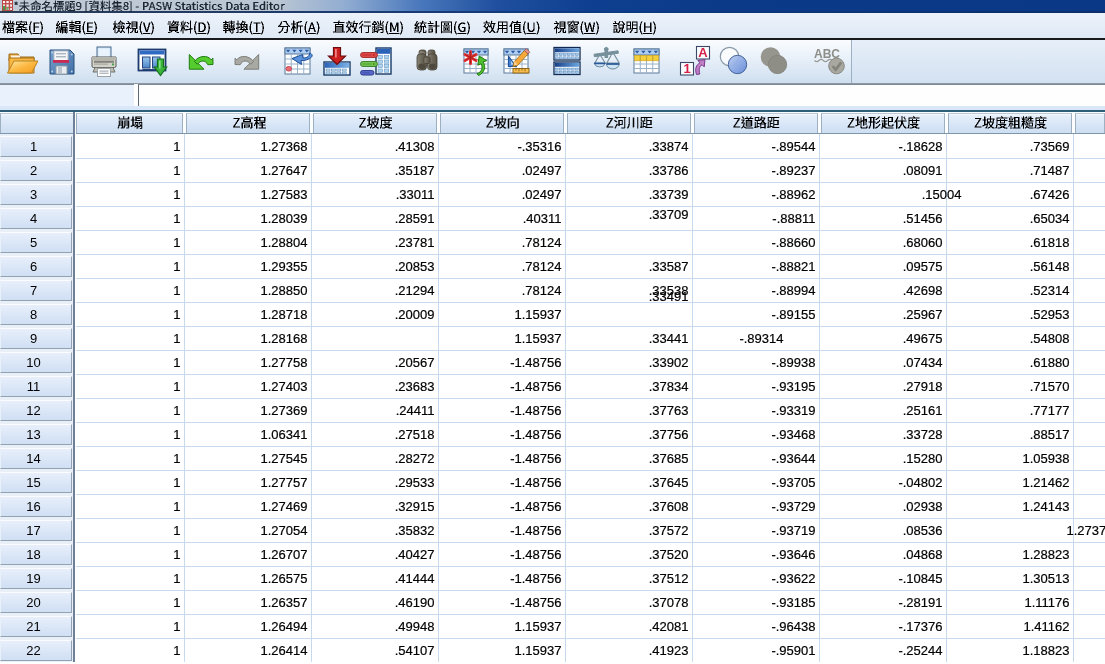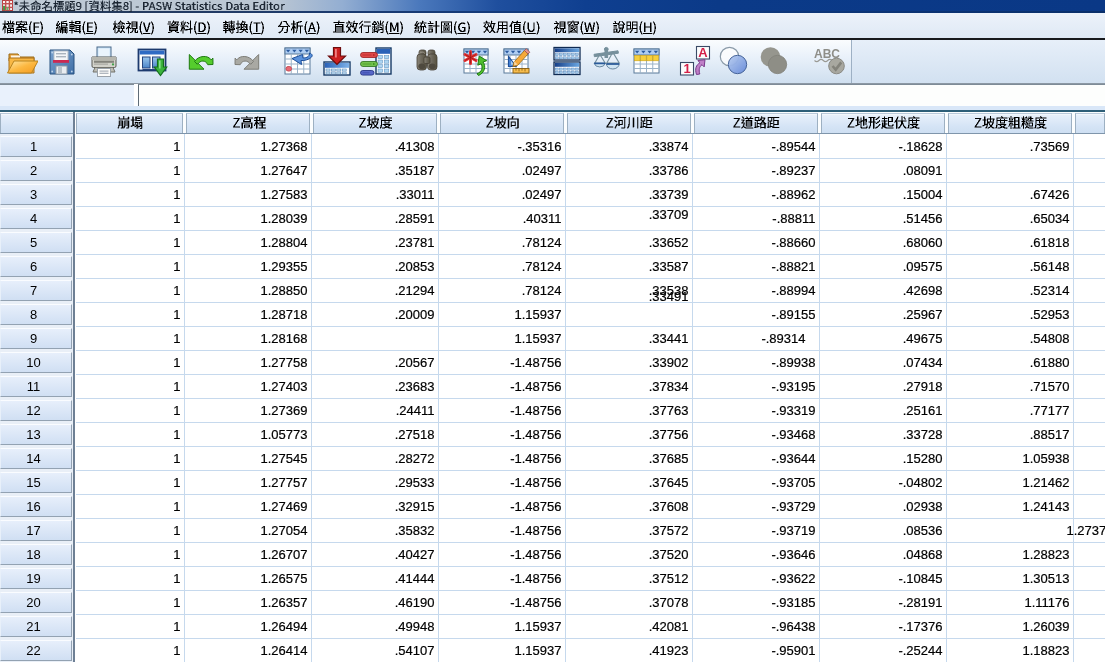--- a/index.html
+++ b/index.html
@@ -427,41 +427,41 @@
     <div class="d" style="left:692px;top:134.5px;width:123.5px">-.89544</div>
     <div class="d" style="left:819px;top:134.5px;width:123.5px">-.18628</div>
     <div class="d" style="left:946px;top:134.5px;width:123.5px">.73569</div>
     <div class="d" style="left:76px;top:158.5px;width:104.5px">1</div>
     <div class="d" style="left:184px;top:158.5px;width:123.5px">1.27647</div>
     <div class="d" style="left:311px;top:158.5px;width:123.5px">.35187</div>
     <div class="d" style="left:438px;top:158.5px;width:123.5px">.02497</div>
     <div class="d" style="left:565px;top:158.5px;width:123.5px">.33786</div>
     <div class="d" style="left:692px;top:158.5px;width:123.5px">-.89237</div>
     <div class="d" style="left:819px;top:158.5px;width:123.5px">.08091</div>
+    <div class="d" style="left:946px;top:158.5px;width:123.5px">.71487</div>
     <div class="d" style="left:76px;top:182.5px;width:104.5px">1</div>
     <div class="d" style="left:184px;top:182.5px;width:123.5px">1.27583</div>
     <div class="d" style="left:311px;top:182.5px;width:123.5px">.33011</div>
     <div class="d" style="left:438px;top:182.5px;width:123.5px">.02497</div>
     <div class="d" style="left:565px;top:182.5px;width:123.5px">.33739</div>
     <div class="d" style="left:692px;top:182.5px;width:123.5px">-.88962</div>
-    <div class="d" style="left:819px;top:182.5px;width:123.5px">.15004</div>
+    <div class="d" style="left:838px;top:182.5px;width:123.5px">.15004</div>
     <div class="d" style="left:946px;top:182.5px;width:123.5px">.67426</div>
     <div class="d" style="left:76px;top:206.5px;width:104.5px">1</div>
     <div class="d" style="left:184px;top:206.5px;width:123.5px">1.28039</div>
     <div class="d" style="left:311px;top:206.5px;width:123.5px">.28591</div>
     <div class="d" style="left:438px;top:206.5px;width:123.5px">.40311</div>
     <div class="d" style="left:565px;top:203px;width:123.5px">.33709</div>
     <div class="d" style="left:692px;top:206.5px;width:123.5px">-.88811</div>
     <div class="d" style="left:819px;top:206.5px;width:123.5px">.51456</div>
     <div class="d" style="left:946px;top:206.5px;width:123.5px">.65034</div>
     <div class="d" style="left:76px;top:230.5px;width:104.5px">1</div>
     <div class="d" style="left:184px;top:230.5px;width:123.5px">1.28804</div>
     <div class="d" style="left:311px;top:230.5px;width:123.5px">.23781</div>
     <div class="d" style="left:438px;top:230.5px;width:123.5px">.78124</div>
-    <div class="d" style="left:565px;top:230.5px;width:123.5px">.33652</div>
     <div class="d" style="left:692px;top:230.5px;width:123.5px">-.88660</div>
     <div class="d" style="left:819px;top:230.5px;width:123.5px">.68060</div>
     <div class="d" style="left:946px;top:230.5px;width:123.5px">.61818</div>
     <div class="d" style="left:76px;top:254.5px;width:104.5px">1</div>
     <div class="d" style="left:184px;top:254.5px;width:123.5px">1.29355</div>
     <div class="d" style="left:311px;top:254.5px;width:123.5px">.20853</div>
     <div class="d" style="left:438px;top:254.5px;width:123.5px">.78124</div>
     <div class="d" style="left:565px;top:254.5px;width:123.5px">.33587</div>
     <div class="d" style="left:692px;top:254.5px;width:123.5px">-.88821</div>
     <div class="d" style="left:819px;top:254.5px;width:123.5px">.09575</div>
@@ -479,21 +479,21 @@
     <div class="d" style="left:311px;top:302.5px;width:123.5px">.20009</div>
     <div class="d" style="left:438px;top:302.5px;width:123.5px">1.15937</div>
     <div class="d" style="left:565px;top:285px;width:123.5px">.33491</div>
     <div class="d" style="left:692px;top:302.5px;width:123.5px">-.89155</div>
     <div class="d" style="left:819px;top:302.5px;width:123.5px">.25967</div>
     <div class="d" style="left:946px;top:302.5px;width:123.5px">.52953</div>
     <div class="d" style="left:76px;top:326.5px;width:104.5px">1</div>
     <div class="d" style="left:184px;top:326.5px;width:123.5px">1.28168</div>
     <div class="d" style="left:438px;top:326.5px;width:123.5px">1.15937</div>
     <div class="d" style="left:565px;top:326.5px;width:123.5px">.33441</div>
-    <div class="d" style="left:682px;top:326.5px;width:123.5px">-.89314</div>
+    <div class="d" style="left:660px;top:326.5px;width:123.5px">-.89314</div>
     <div class="d" style="left:819px;top:326.5px;width:123.5px">.49675</div>
     <div class="d" style="left:946px;top:326.5px;width:123.5px">.54808</div>
     <div class="d" style="left:76px;top:350.5px;width:104.5px">1</div>
     <div class="d" style="left:184px;top:350.5px;width:123.5px">1.27758</div>
     <div class="d" style="left:311px;top:350.5px;width:123.5px">.20567</div>
     <div class="d" style="left:438px;top:350.5px;width:123.5px">-1.48756</div>
     <div class="d" style="left:565px;top:350.5px;width:123.5px">.33902</div>
     <div class="d" style="left:692px;top:350.5px;width:123.5px">-.89938</div>
     <div class="d" style="left:819px;top:350.5px;width:123.5px">.07434</div>
     <div class="d" style="left:946px;top:350.5px;width:123.5px">.61880</div>
@@ -507,21 +507,21 @@
     <div class="d" style="left:946px;top:374.5px;width:123.5px">.71570</div>
     <div class="d" style="left:76px;top:398.5px;width:104.5px">1</div>
     <div class="d" style="left:184px;top:398.5px;width:123.5px">1.27369</div>
     <div class="d" style="left:311px;top:398.5px;width:123.5px">.24411</div>
     <div class="d" style="left:438px;top:398.5px;width:123.5px">-1.48756</div>
     <div class="d" style="left:565px;top:398.5px;width:123.5px">.37763</div>
     <div class="d" style="left:692px;top:398.5px;width:123.5px">-.93319</div>
     <div class="d" style="left:819px;top:398.5px;width:123.5px">.25161</div>
     <div class="d" style="left:946px;top:398.5px;width:123.5px">.77177</div>
     <div class="d" style="left:76px;top:422.5px;width:104.5px">1</div>
-    <div class="d" style="left:184px;top:422.5px;width:123.5px">1.05773</div>
+    <div class="d" style="left:184px;top:422.5px;width:123.5px">1.06341</div>
     <div class="d" style="left:311px;top:422.5px;width:123.5px">.27518</div>
     <div class="d" style="left:438px;top:422.5px;width:123.5px">-1.48756</div>
     <div class="d" style="left:565px;top:422.5px;width:123.5px">.37756</div>
     <div class="d" style="left:692px;top:422.5px;width:123.5px">-.93468</div>
     <div class="d" style="left:819px;top:422.5px;width:123.5px">.33728</div>
     <div class="d" style="left:946px;top:422.5px;width:123.5px">.88517</div>
     <div class="d" style="left:76px;top:446.5px;width:104.5px">1</div>
     <div class="d" style="left:184px;top:446.5px;width:123.5px">1.27545</div>
     <div class="d" style="left:311px;top:446.5px;width:123.5px">.28272</div>
     <div class="d" style="left:438px;top:446.5px;width:123.5px">-1.48756</div>
@@ -577,21 +577,21 @@
     <div class="d" style="left:692px;top:590.5px;width:123.5px">-.93185</div>
     <div class="d" style="left:819px;top:590.5px;width:123.5px">-.28191</div>
     <div class="d" style="left:946px;top:590.5px;width:123.5px">1.11176</div>
     <div class="d" style="left:76px;top:614.5px;width:104.5px">1</div>
     <div class="d" style="left:184px;top:614.5px;width:123.5px">1.26494</div>
     <div class="d" style="left:311px;top:614.5px;width:123.5px">.49948</div>
     <div class="d" style="left:438px;top:614.5px;width:123.5px">1.15937</div>
     <div class="d" style="left:565px;top:614.5px;width:123.5px">.42081</div>
     <div class="d" style="left:692px;top:614.5px;width:123.5px">-.96438</div>
     <div class="d" style="left:819px;top:614.5px;width:123.5px">-.17376</div>
-    <div class="d" style="left:946px;top:614.5px;width:123.5px">1.26039</div>
+    <div class="d" style="left:946px;top:614.5px;width:123.5px">1.41162</div>
     <div class="d" style="left:76px;top:638.5px;width:104.5px">1</div>
     <div class="d" style="left:184px;top:638.5px;width:123.5px">1.26414</div>
     <div class="d" style="left:311px;top:638.5px;width:123.5px">.54107</div>
     <div class="d" style="left:438px;top:638.5px;width:123.5px">1.15937</div>
     <div class="d" style="left:565px;top:638.5px;width:123.5px">.41923</div>
     <div class="d" style="left:692px;top:638.5px;width:123.5px">-.95901</div>
     <div class="d" style="left:819px;top:638.5px;width:123.5px">-.25244</div>
     <div class="d" style="left:946px;top:638.5px;width:123.5px">1.18823</div>
 <div id="belowgrid"></div>
 <svg id="tx" width="1105" height="664" viewBox="0 0 1105 664">

